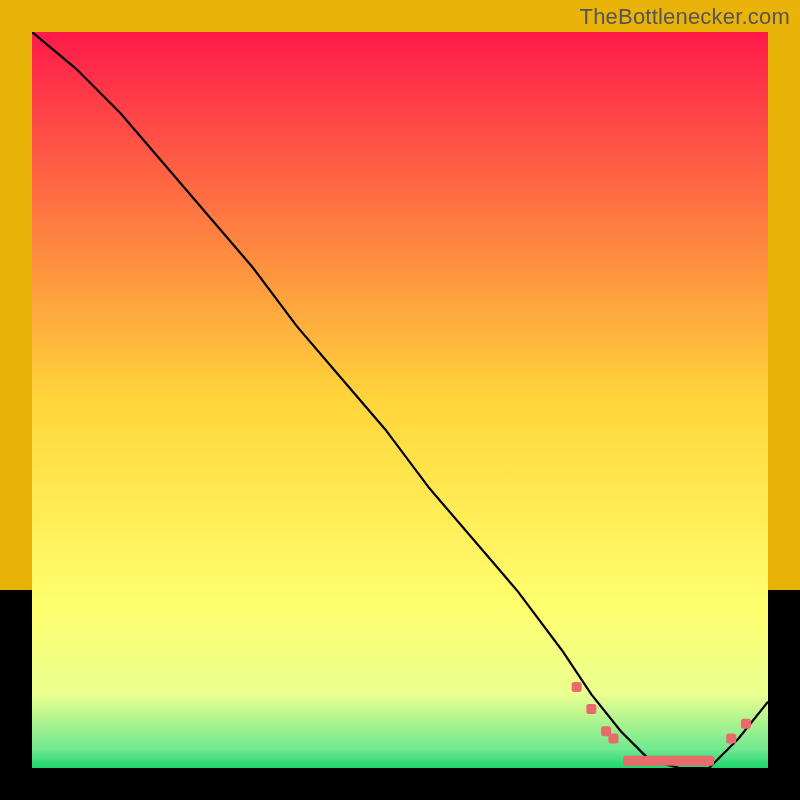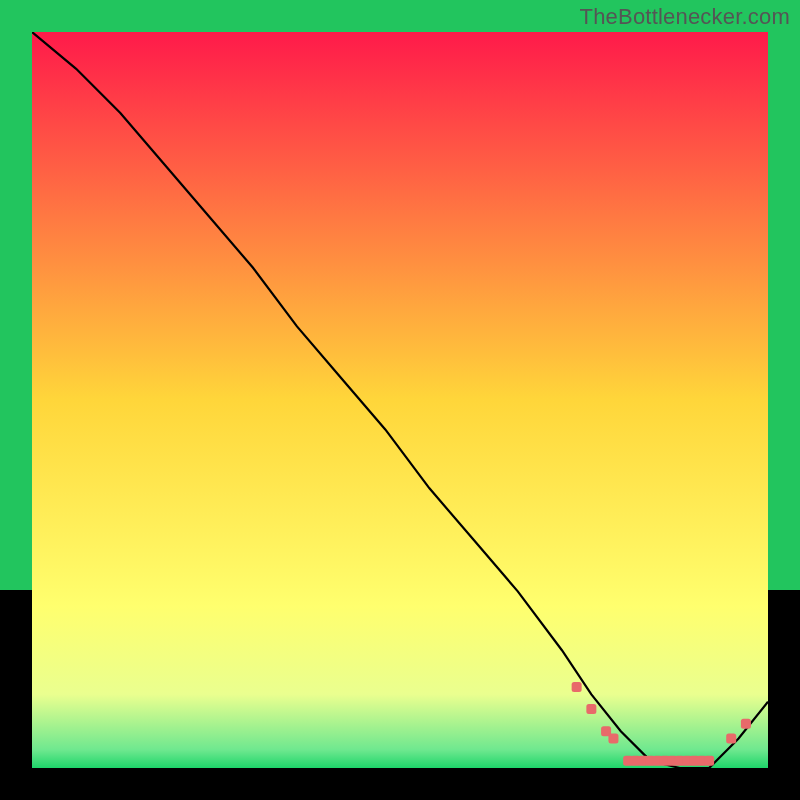--- a/index.html
+++ b/index.html
@@ -8,21 +8,21 @@
     background: #000;
     width: 800px;
     height: 800px;
     overflow: hidden;
     font-family: Arial, Helvetica, sans-serif;
   }
   .frame {
     position: relative;
     width: 800px;
     height: 590px;
-    background: #22c55e;
+    background: #eab308;
   }
   .watermark {
     position: absolute;
     top: 4px;
     right: 10px;
     color: #555;
     font-size: 22px;
     font-weight: 500;
     letter-spacing: 0.2px;
     z-index: 10;

